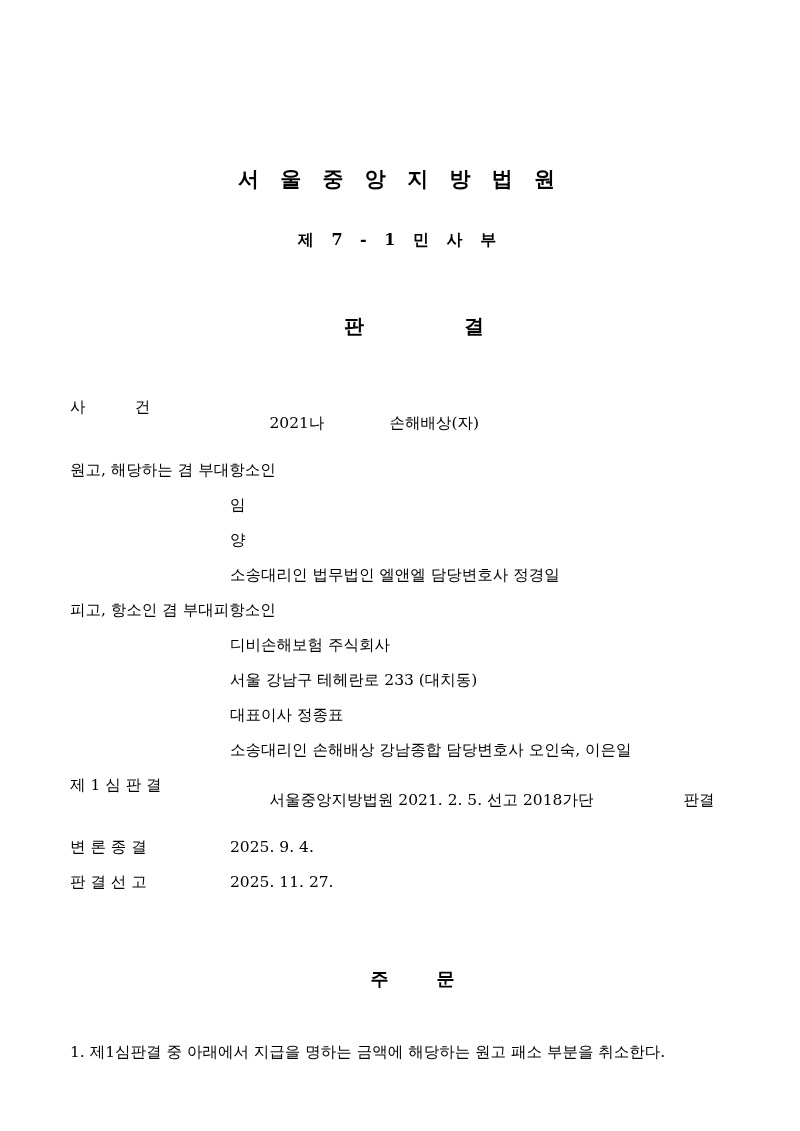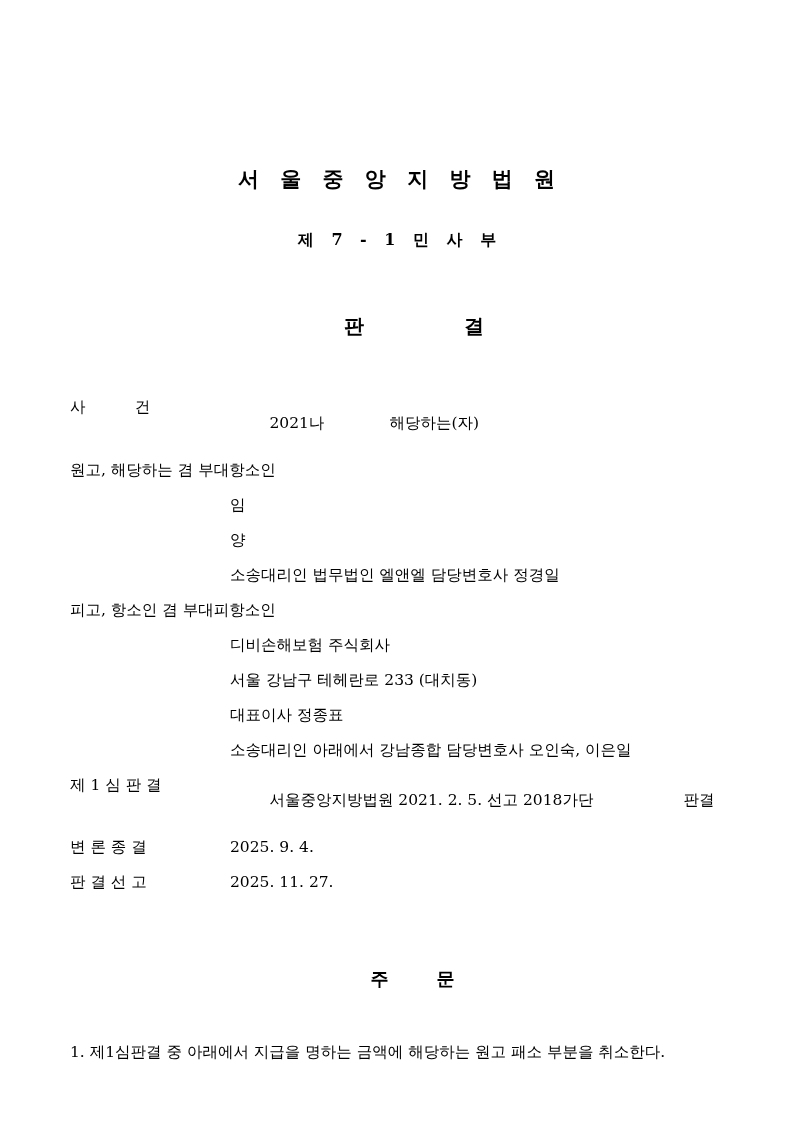--- a/index.html
+++ b/index.html
@@ -114,21 +114,21 @@
 
   <div class="doc-type">
     <span>판</span><span class="sp"></span><span>결</span>
   </div>
 
   <div class="caption">
 
     <div class="row">
       <div class="label">사          건</div>
       <div class="value">
-        <span class="case-no">2021나</span><span>해당하는(자)</span>
+        <span class="case-no">2021나</span><span>손해배상(자)</span>
       </div>
     </div>
 
     <div class="row full">
       <div class="label">원고, 해당하는 겸 부대항소인</div>
     </div>
 
     <div class="row">
       <div class="indent">임</div>
     </div>
@@ -151,21 +151,21 @@
 
     <div class="row">
       <div class="indent">서울 강남구 테헤란로 233 (대치동)</div>
     </div>
 
     <div class="row">
       <div class="indent">대표이사 정종표</div>
     </div>
 
     <div class="row">
-      <div class="indent">소송대리인 아래에서 강남종합 담당변호사 오인숙, 이은일</div>
+      <div class="indent">소송대리인 손해배상 강남종합 담당변호사 오인숙, 이은일</div>
     </div>
 
     <div class="row">
       <div class="label">제 1 심 판 결</div>
       <div class="value">
         <span>서울중앙지방법원 2021. 2. 5. 선고 2018가단</span><span style="display:inline-block;width:90px;"></span><span>판결</span>
       </div>
     </div>
 
     <div class="row">

